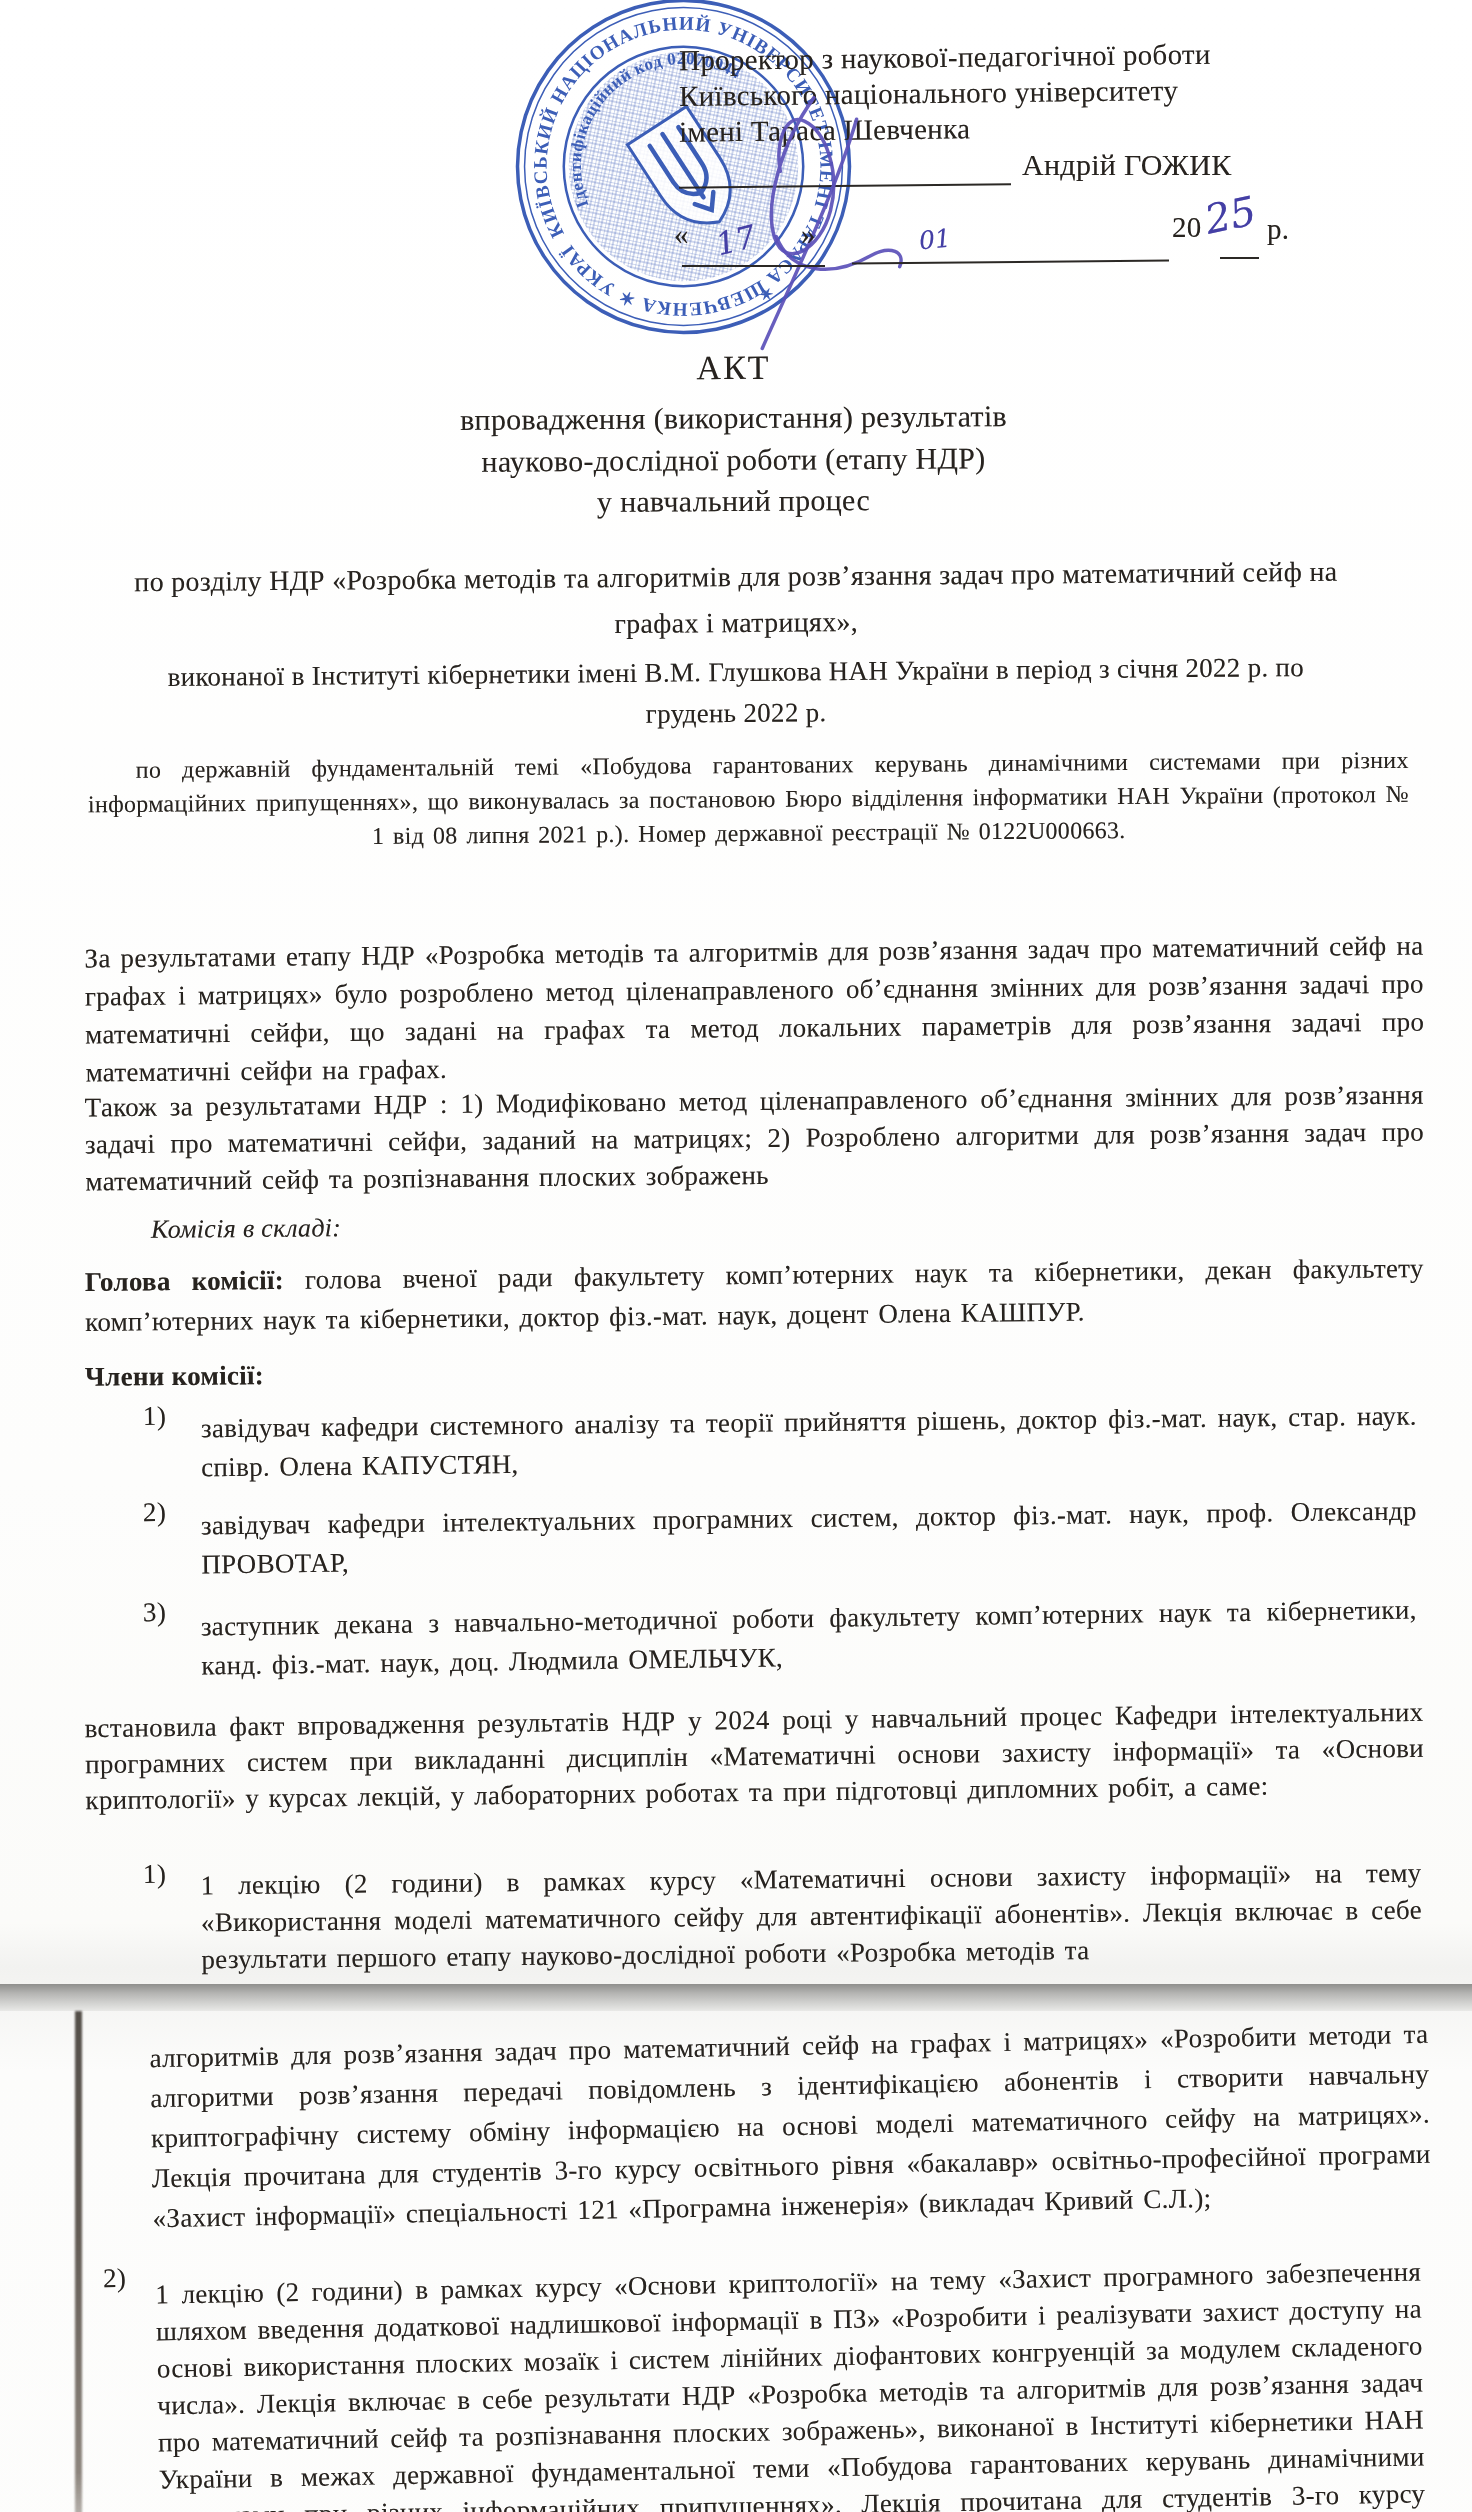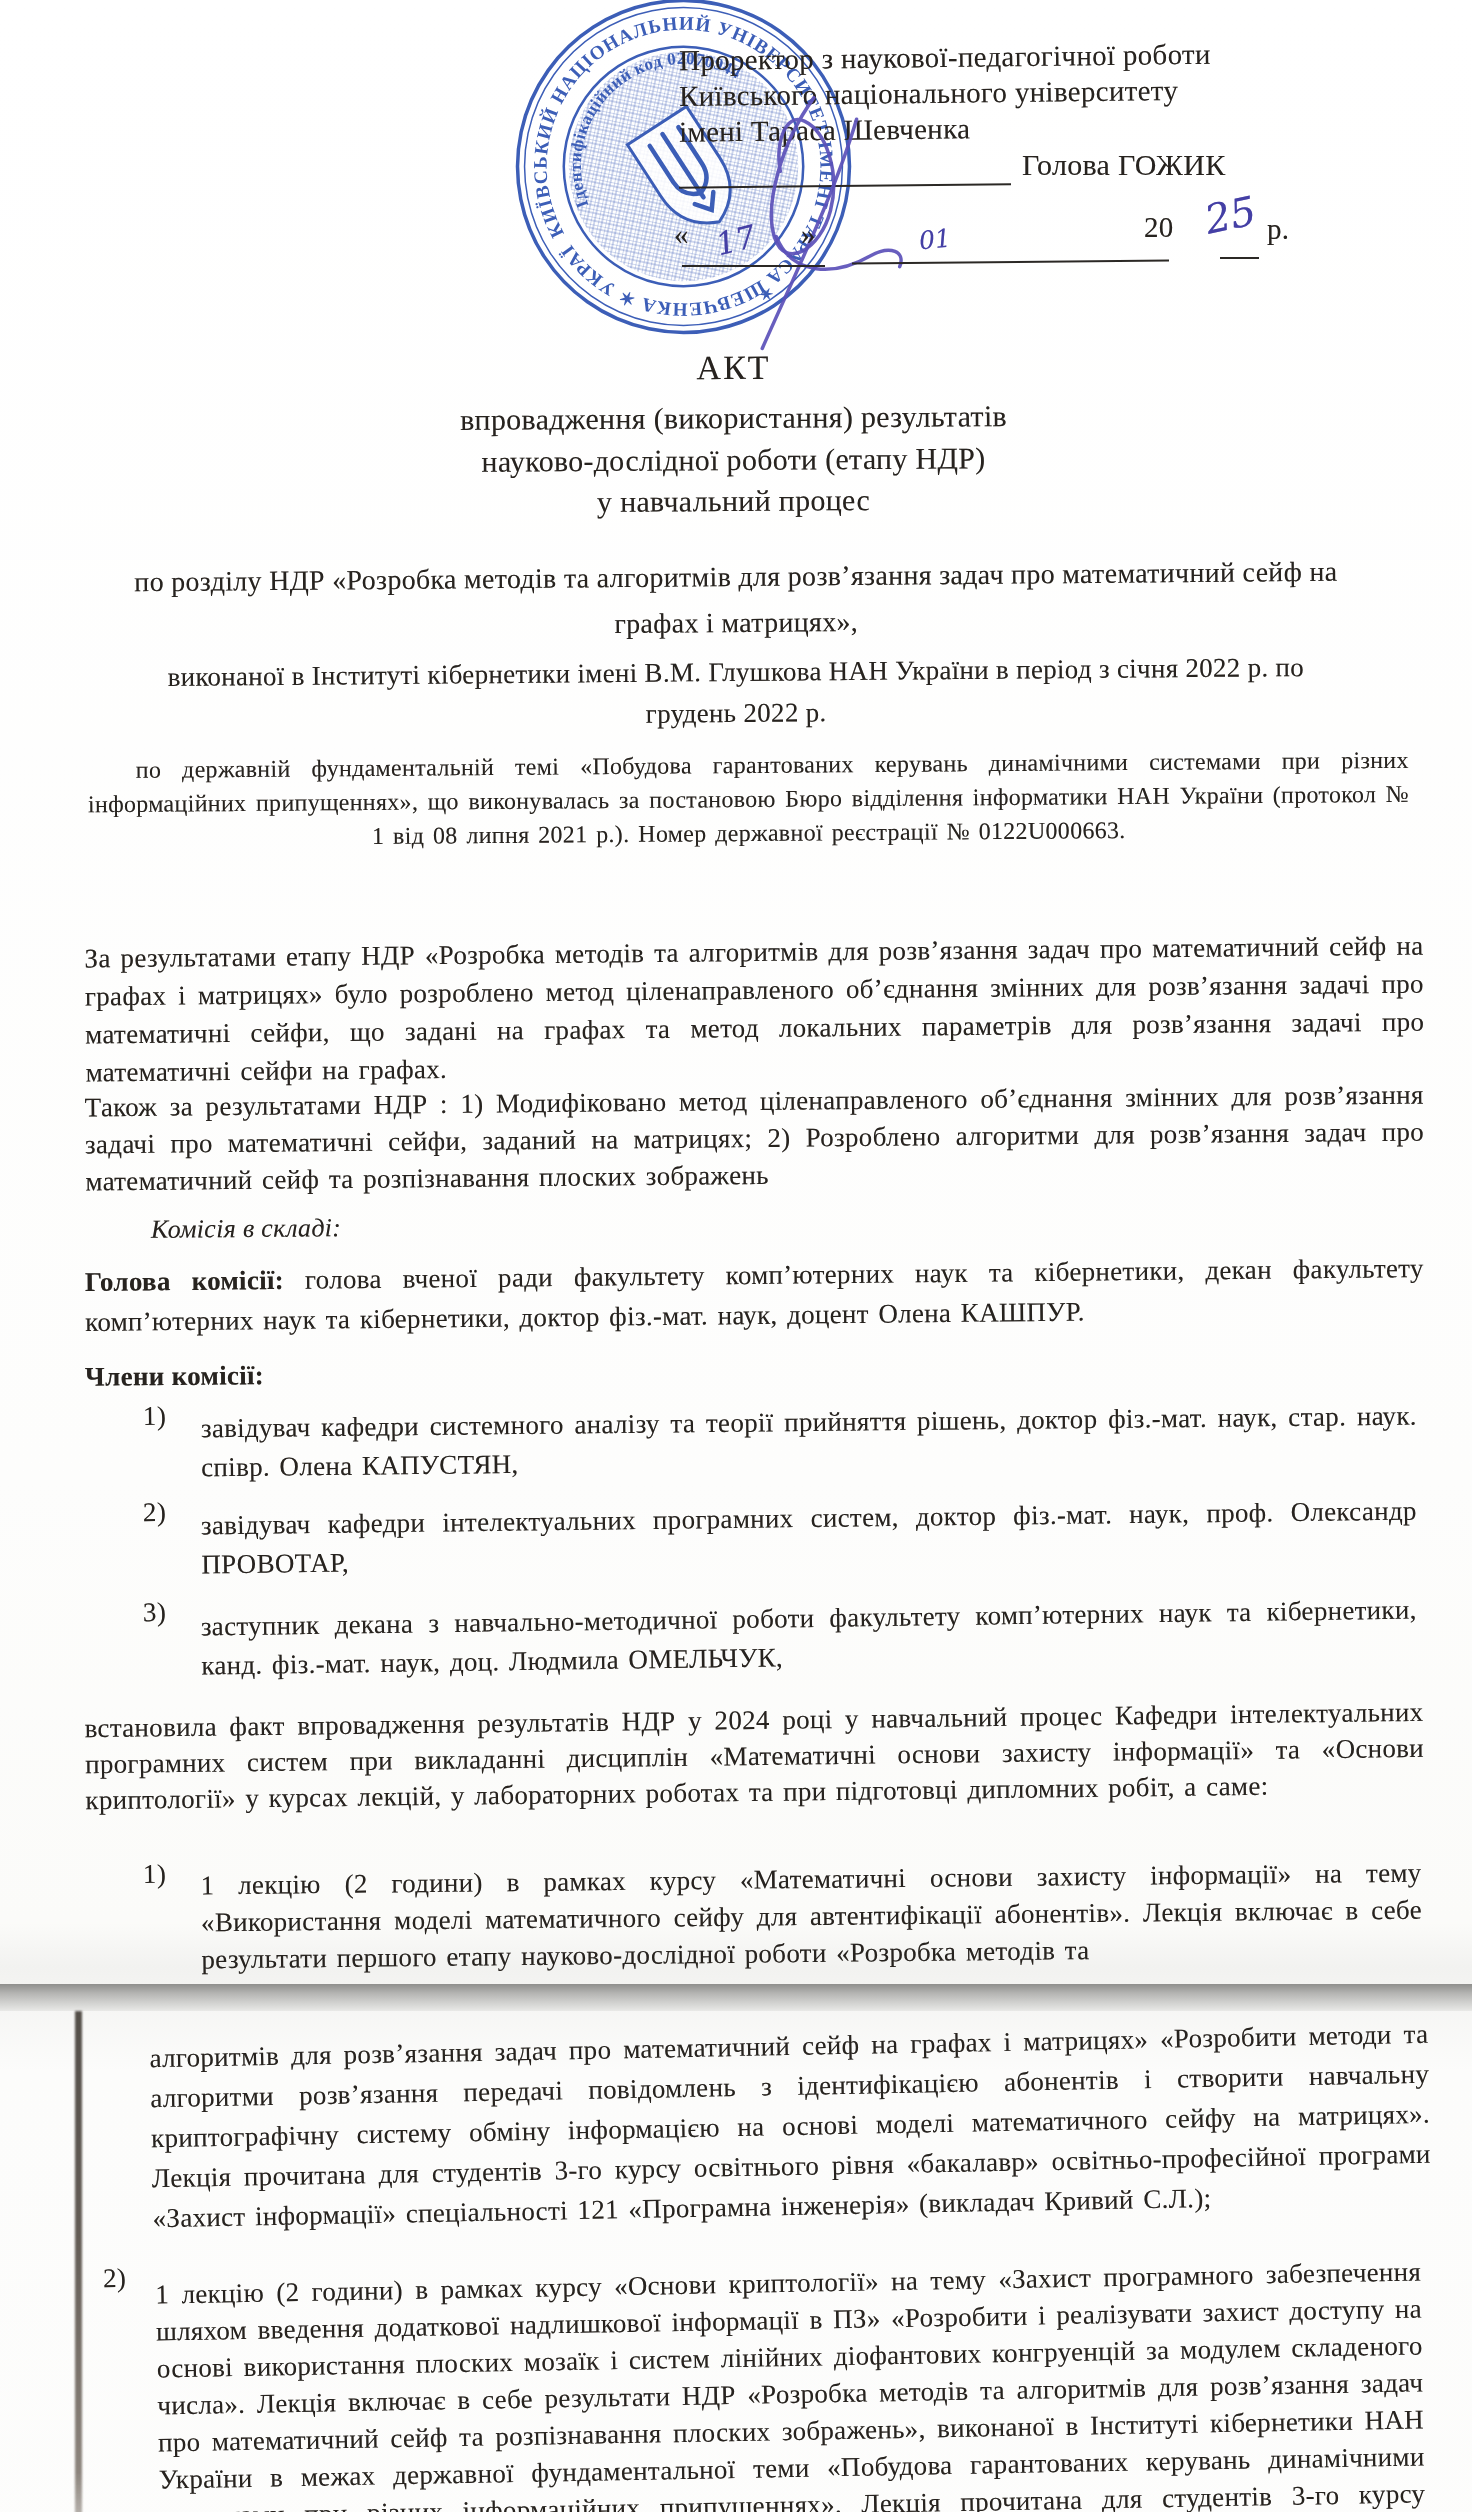--- a/index.html
+++ b/index.html
@@ -61,36 +61,36 @@
         <path d="M275,248 h140 v122 c0,58 -32,90 -70,106 c-38,-16 -70,-48 -70,-106 z" fill="rgba(255,255,255,0.88)" stroke="#2e52b2" stroke-width="6"></path>
         <path d="M345,268 v150 M311,274 v86 c0,26 12,40 34,48 c22,-8 34,-22 34,-48 v-86 M323,420 l22,28 l22,-28" fill="none" stroke="#2e52b2" stroke-width="9" stroke-linecap="round"></path>
       </g>
       <text x="345" y="660" font-size="34" fill="#2e52b2" text-anchor="middle">✶</text>
     </svg>
   </div>
 
   <div class="t" style="left:679px;top:43px;font-size:29px;transform:rotate(-.7deg);">Проректор з наукової-педагогічної роботи</div>
   <div class="t" style="left:679px;top:79px;font-size:29px;transform:rotate(-.7deg);">Київського національного університету</div>
   <div class="t" style="left:679px;top:116px;font-size:29px;transform:rotate(-.7deg);">імені Тараса Шевченка</div>
-  <div class="t" style="left:1022px;top:150px;font-size:30px;">Голова ГОЖИК</div>
+  <div class="t" style="left:1022px;top:150px;font-size:30px;">Андрій ГОЖИК</div>
   <div class="ul" style="left:679px;top:185px;width:332px;transform:rotate(-.6deg);"></div>
 
   <svg class="sig purple" style="left:701px;top:60px;" width="271" height="301" viewBox="0 0 540 600">
     <path d="M225,75 C160,165 125,290 147,355 C168,418 238,378 258,300 C278,222 248,142 206,122 C168,104 148,165 158,222"></path>
     <path d="M150,352 C182,432 268,430 338,390 C378,368 408,382 396,412"></path>
     <path d="M310,118 C268,262 185,432 122,575"></path>
   </svg>
 
   <div class="t" style="left:674px;top:220px;font-size:29px;">«</div>
   <div class="ink" style="left:716px;top:222px;font-size:31px;transform:rotate(-14deg);">17</div>
   <div class="t" style="left:801px;top:220px;font-size:29px;">»</div>
   <div class="ul" style="left:682px;top:265px;width:143px;"></div>
   <div class="ul" style="left:852px;top:261px;width:317px;transform:rotate(-.5deg);"></div>
   <div class="ink" style="left:919px;top:225px;font-size:25px;transform:rotate(-6deg);">01</div>
-  <div class="t" style="left:1144px;top:213px;font-size:29px;">20</div>
+  <div class="t" style="left:1172px;top:213px;font-size:29px;">20</div>
   <div class="ink" style="left:1205px;top:192px;font-size:40px;transform:rotate(-12deg);">25</div>
   <div class="ul" style="left:1220px;top:257px;width:39px;"></div>
   <div class="t" style="left:1267px;top:215px;font-size:29px;">р.</div>
 
   <div class="t ctr" style="left:211px;top:351px;width:1045px;font-size:34px;letter-spacing:2px;transform:rotate(-.4deg);">АКТ</div>
   <div class="t ctr" style="left:211px;top:403px;width:1045px;font-size:30px;transform:rotate(-.4deg);">впровадження (використання) результатів</div>
   <div class="t ctr" style="left:211px;top:445px;width:1045px;font-size:30px;transform:rotate(-.4deg);">науково-дослідної роботи (етапу НДР)</div>
   <div class="t ctr" style="left:211px;top:486px;width:1045px;font-size:30px;transform:rotate(-.4deg);">у навчальний процес</div>
 
   <div class="t ctr" style="left:128px;top:554px;width:1216px;font-size:28px;line-height:46px;transform:rotate(-.5deg);">по розділу НДР «Розробка методів та  алгоритмів для розв’язання  задач про математичний сейф на графах і матрицях»,</div>

